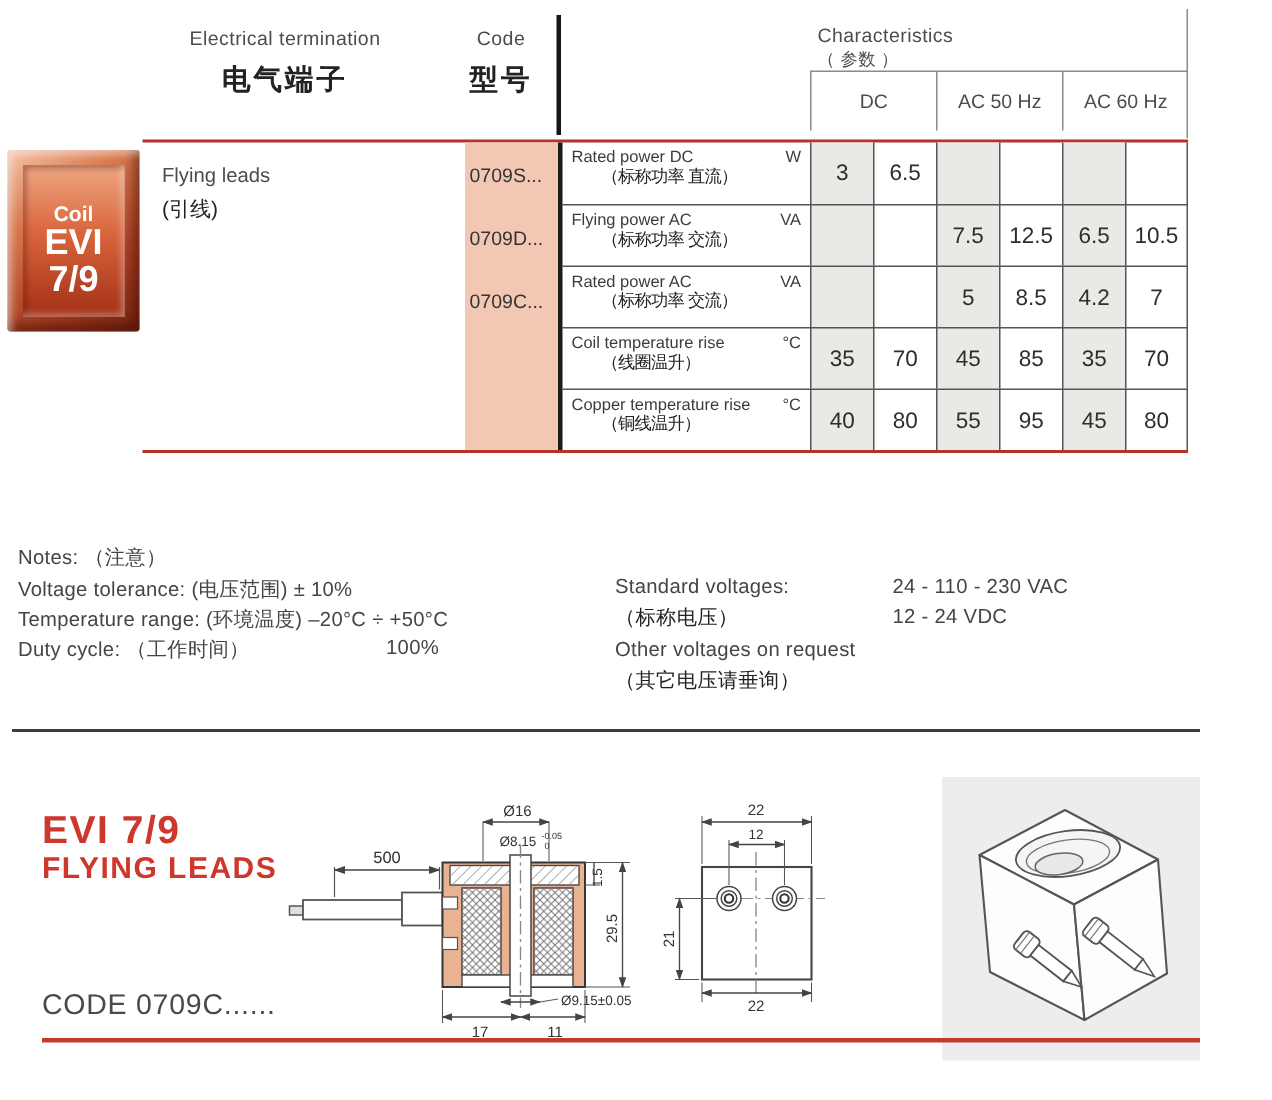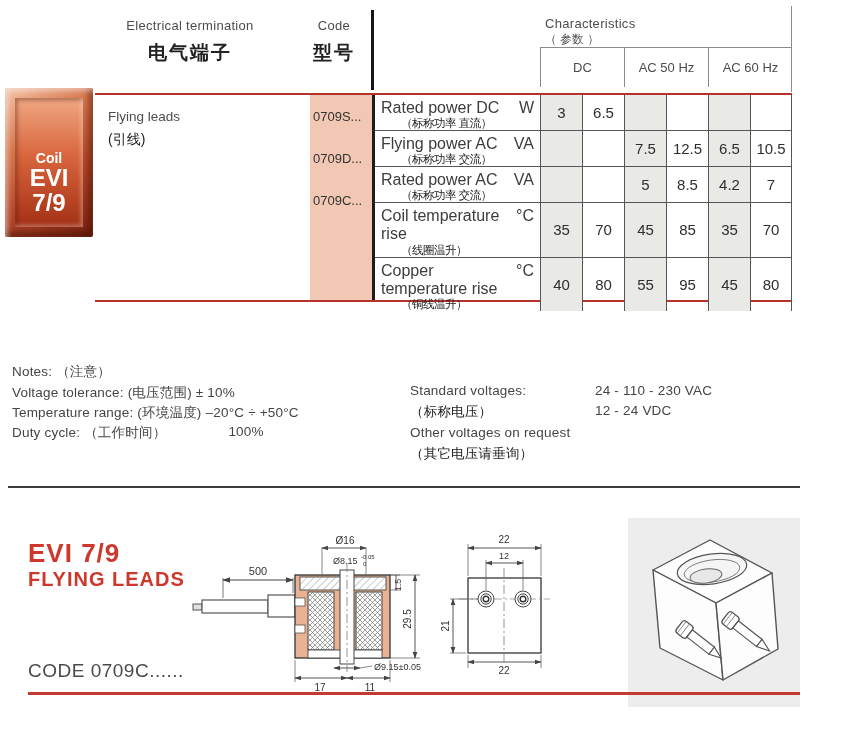--- a/index.html
+++ b/index.html
@@ -12,21 +12,21 @@
   .hdr-en { font-size:13px; color:#4c4c4c; letter-spacing:.3px; }
   .hdr-zh { font-size:19px; color:#222; font-weight:bold; letter-spacing:2px; }
   .center { text-align:center; }
   #hdr-divider { left:371px; top:10px; width:3px; height:80px; background:#151515; }
   #right-edge-line { left:791px; top:6px; width:1px; height:86px; background:#8a8a8a; }
 
   #subheader { left:540px; top:47px; width:252px; height:40px; border-top:1px solid #8a8a8a; display:flex; }
   #subheader .shcell { width:84px; border-left:1px solid #8a8a8a; display:flex; align-items:center; justify-content:center; font-size:13px; color:#4c4c4c; }
 
   
-  #badge { left:5px; top:88px; width:88px; height:149px;
+  #badge { left:5px; top:100px; width:88px; height:121px;
     background:linear-gradient(145deg,#f6c5a9 0%,#d97a50 30%,#b04326 65%,#77230f 100%);
     box-shadow:inset 3px 3px 5px rgba(255,255,255,.45), inset -4px -5px 7px rgba(60,10,0,.5);
     border-radius:2px; }
   #badge-inner { position:absolute; inset:10px;
     background:linear-gradient(180deg,#efa883 0%,#d9653d 45%,#a33015 100%);
     box-shadow:inset -2px -2px 4px rgba(255,255,255,.35), inset 2px 2px 4px rgba(70,15,0,.45);
     display:flex; flex-direction:column; justify-content:flex-end; align-items:center; padding-bottom:12px; }
   #badge-inner .b1 { color:#fff; font-weight:bold; font-size:14px; }
   #badge-inner .b2 { color:#fff; font-weight:bold; font-size:24px; line-height:1.02; }
   #badge-inner .b3 { color:#fff; font-weight:bold; font-size:24px; line-height:1.02; }
@@ -37,21 +37,21 @@
   #term-zh { position:absolute; left:13px; top:36px; font-size:14px; color:#222; }
   #code-col { position:absolute; left:215px; top:0; width:62px; height:100%; background:#f2c8b4; }
   #thick-div { position:absolute; left:277px; top:0; width:3px; height:100%; background:#1c1c1c; }
   .code-val { position:absolute; left:218px; width:58px; font-size:13px; color:#333; }
 
   #grid { position:absolute; left:280px; top:0; width:417px; height:100%;
     display:grid; grid-template-columns:165px repeat(6,42px); grid-template-rows:repeat(5,1fr); }
   #grid > div { border-top:1px solid #555; }
   #grid > div.r1 { border-top:none; }
   .ncell { position:relative; padding:4px 4px 0 6px; }
-  .nrow1 { display:flex; justify-content:space-between; font-size:16px; color:#3c3c3c; line-height:1.15; }
+  .nrow1 { display:flex; justify-content:space-between; font-size:11px; color:#3c3c3c; line-height:1.15; }
   .nrow1 .unit { padding-right:2px; color:#3c3c3c; }
   .nzh { font-size:11.5px; color:#222; line-height:1.1; letter-spacing:-0.5px;margin-left:20px; }
   .vcell { border-left:1px solid #555; display:flex; align-items:center; justify-content:center; font-size:15px; color:#2e2e2e; }
   .vcell.last { border-right:1px solid #555; }
   .shaded { background:#e9e9e6; }
 
   
   .note-line { font-size:13.5px; color:#454545; letter-spacing:.2px; white-space:nowrap; }
   .zh { color:#222; }
   #duty-line { display:flex; }
@@ -173,21 +173,21 @@
       <div class="vcell shaded">55</div>
       <div class="vcell">95</div>
       <div class="vcell shaded">45</div>
       <div class="vcell last">80</div>
     </div>
   </div>
 
   <div class="abs note-line" style="left:12px; top:363px;">Notes:  （注意）</div>
   <div class="abs note-line" style="left:12px; top:384px;">Voltage tolerance: (电压范围)  ± 10%</div>
   <div class="abs note-line" style="left:12px; top:404px;">Temperature range: (环境温度) –20°C ÷ +50°C</div>
-  <div class="abs note-line" id="duty-line" style="left:12px; top:424px;">
+  <div class="abs note-line" id="duty-line" style="left:12px; top:424px;gap:29px;">
     <span>Duty cycle: （工作时间）</span>
     <span class="dval">100%</span>
   </div>
 
   <div class="abs note-line" style="left:410px; top:383px;">Standard voltages:</div>
   <div class="abs note-line zh" style="left:410px; top:403px;">（标称电压）</div>
   <div class="abs note-line" style="left:595px; top:383px;">24 - 110 - 230 VAC</div>
   <div class="abs note-line" style="left:595px; top:403px;">12 - 24 VDC</div>
   <div class="abs note-line" style="left:410px; top:425px;">Other voltages on request</div>
   <div class="abs note-line zh" style="left:410px; top:445px;">（其它电压请垂询）</div>

